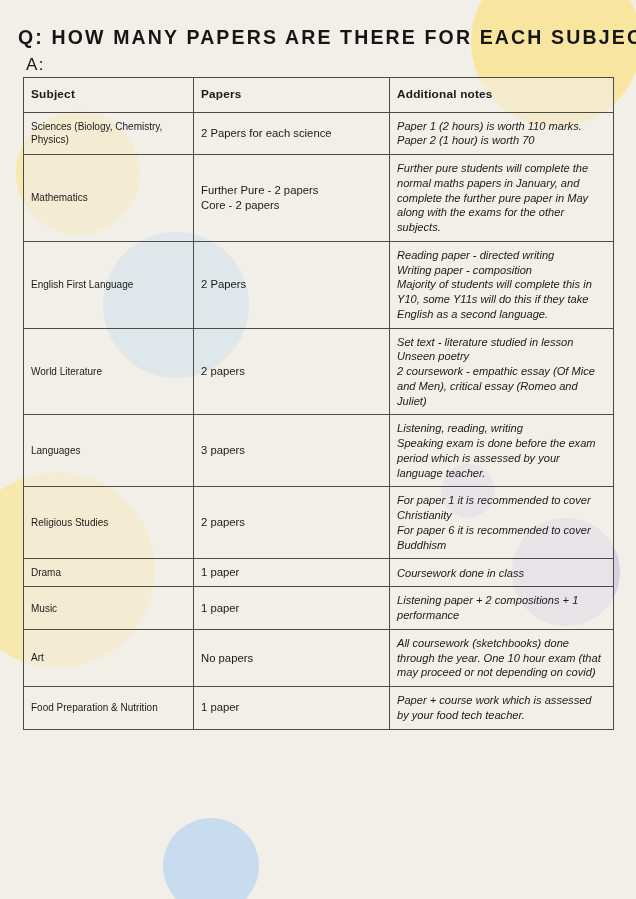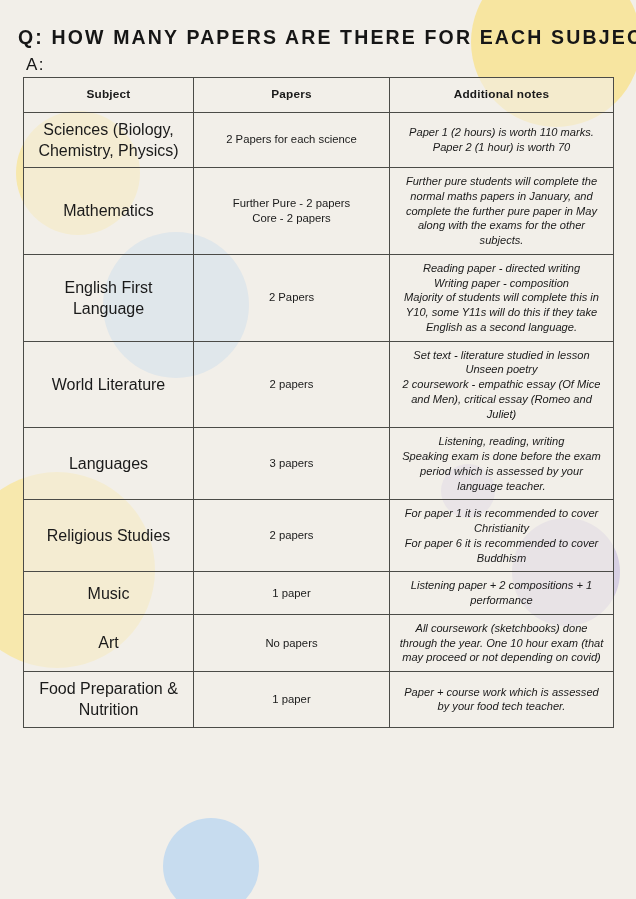--- a/index.html
+++ b/index.html
@@ -68,34 +68,34 @@
     font-size: 11.3px;
     background: transparent;
   }
   #papers-table col.c-subject { width: 170px; }
   #papers-table col.c-papers  { width: 196px; }
   #papers-table col.c-notes   { width: 224px; }
 
   #papers-table th,
   #papers-table td {
     border: 1.3px solid #4b4b47;
-    text-align: center;
+    text-align: left;
     vertical-align: middle;
     padding: 6px 7px;
     line-height: 1.33;
     background: rgba(242,239,233,0.62);
   }
   #papers-table thead th {
     font-weight: 700;
     font-size: 11.8px;
     padding: 9px 7px;
     letter-spacing: 0.2px;
   }
   #papers-table td.subject-cell {
-    font-size: 16px;
+    font-size: 10px;
   }
   #papers-table td.notes-cell {
     font-size: 11.1px;
     font-style: italic;
   }
   .cell-line { display: block; }
   .cell-empty { min-height: 12px; }
 </style>
 </head>
 <body>
@@ -199,20 +199,31 @@
           <td class="papers-cell">
             <span class="cell-line">2 papers</span>
           </td>
           <td class="notes-cell">
             <span class="cell-line">For paper 1 it is recommended to cover Christianity</span>
             <span class="cell-line">For paper 6 it is recommended to cover Buddhism</span>
           </td>
         </tr>
         <tr>
           <td class="subject-cell">
+            <span class="cell-line">Drama</span>
+          </td>
+          <td class="papers-cell">
+            <span class="cell-line">1 paper</span>
+          </td>
+          <td class="notes-cell">
+            <span class="cell-line">Coursework done in class</span>
+          </td>
+        </tr>
+        <tr>
+          <td class="subject-cell">
             <span class="cell-line">Music</span>
           </td>
           <td class="papers-cell">
             <span class="cell-line">1 paper</span>
           </td>
           <td class="notes-cell">
             <span class="cell-line">Listening paper + 2 compositions + 1 performance</span>
           </td>
         </tr>
         <tr>

